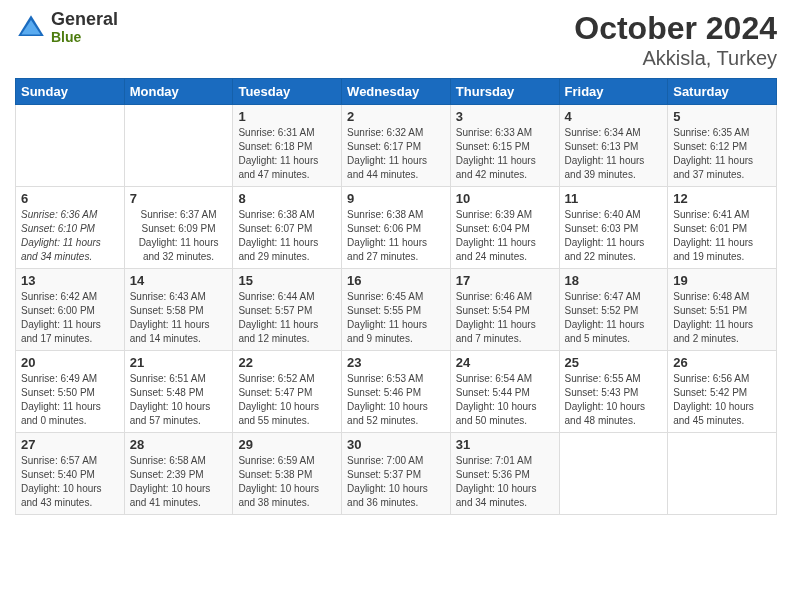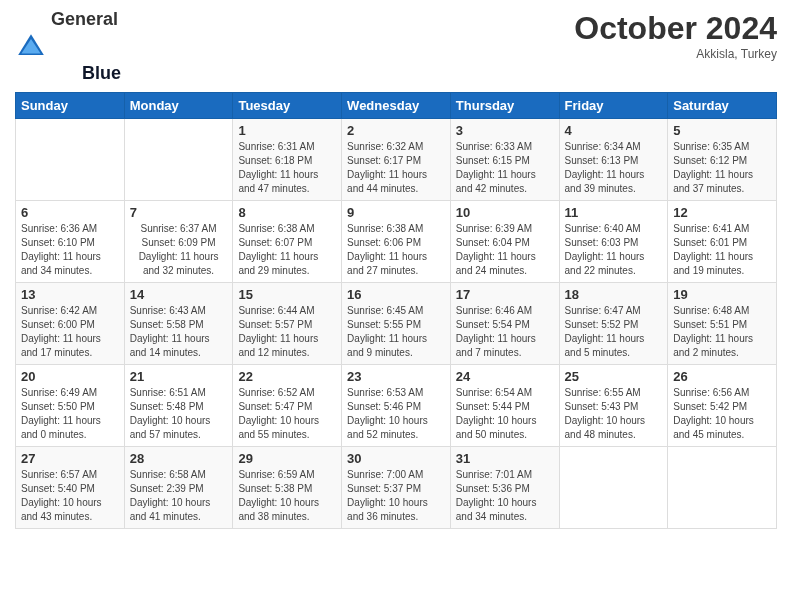--- a/index.html
+++ b/index.html
@@ -24,47 +24,45 @@
     }
     .logo {
       display: flex;
       align-items: center;
       gap: 4px;
     }
     .logo-text {
       display: flex;
       flex-direction: column;
       line-height: 1.1;
-      gap: 34px;
     }
     .logo-general {
       font-size: 18px;
       font-weight: bold;
       color: #333;
     }
     .logo-blue {
-      font-size: 18px;
-      font-weight: bold;
-      color: #0f172a;
-      margin-left: 31px;
+      font-size: 14px;
+      font-weight: bold;
+      color: #4d7c0f;
     }
     .logo-icon {
       width: 32px;
       height: 32px;
     }
     .title-section {
       text-align: right;
     }
     .month-year {
       font-size: 32px;
       font-weight: bold;
       color: #333;
     }
     .location {
-      font-size: 12px;
+      font-size: 20px;
       color: #555;
     }
     .calendar {
       width: 100%;
       border-collapse: collapse;
       border: 1px solid #ccc;
     }
     .calendar th {
       background-color: #1a6bbf;
       color: #fff;
@@ -169,21 +167,21 @@
           <td>
             <div class="day-number">5</div>
             <div class="day-info" style="white-space: pre-line;">Sunrise: 6:35 AM
 Sunset: 6:12 PM
 Daylight: 11 hours and 37 minutes.</div>
           </td>
         </tr>
         <tr>
           <td>
             <div class="day-number">6</div>
-            <div class="day-info" style="white-space: pre-line;">Sunrise: 6:36 AM
+            <div class="day-info" style="white-space: pre-line; font-style: italic;">Sunrise: 6:36 AM
 Sunset: 6:10 PM
 Daylight: 11 hours and 34 minutes.</div>
           </td>
           <td>
             <div class="day-number">7</div>
             <div class="day-info" style="white-space: pre-line; text-align: center;">Sunrise: 6:37 AM
 Sunset: 6:09 PM
 Daylight: 11 hours and 32 minutes.</div>
           </td>
           <td>

